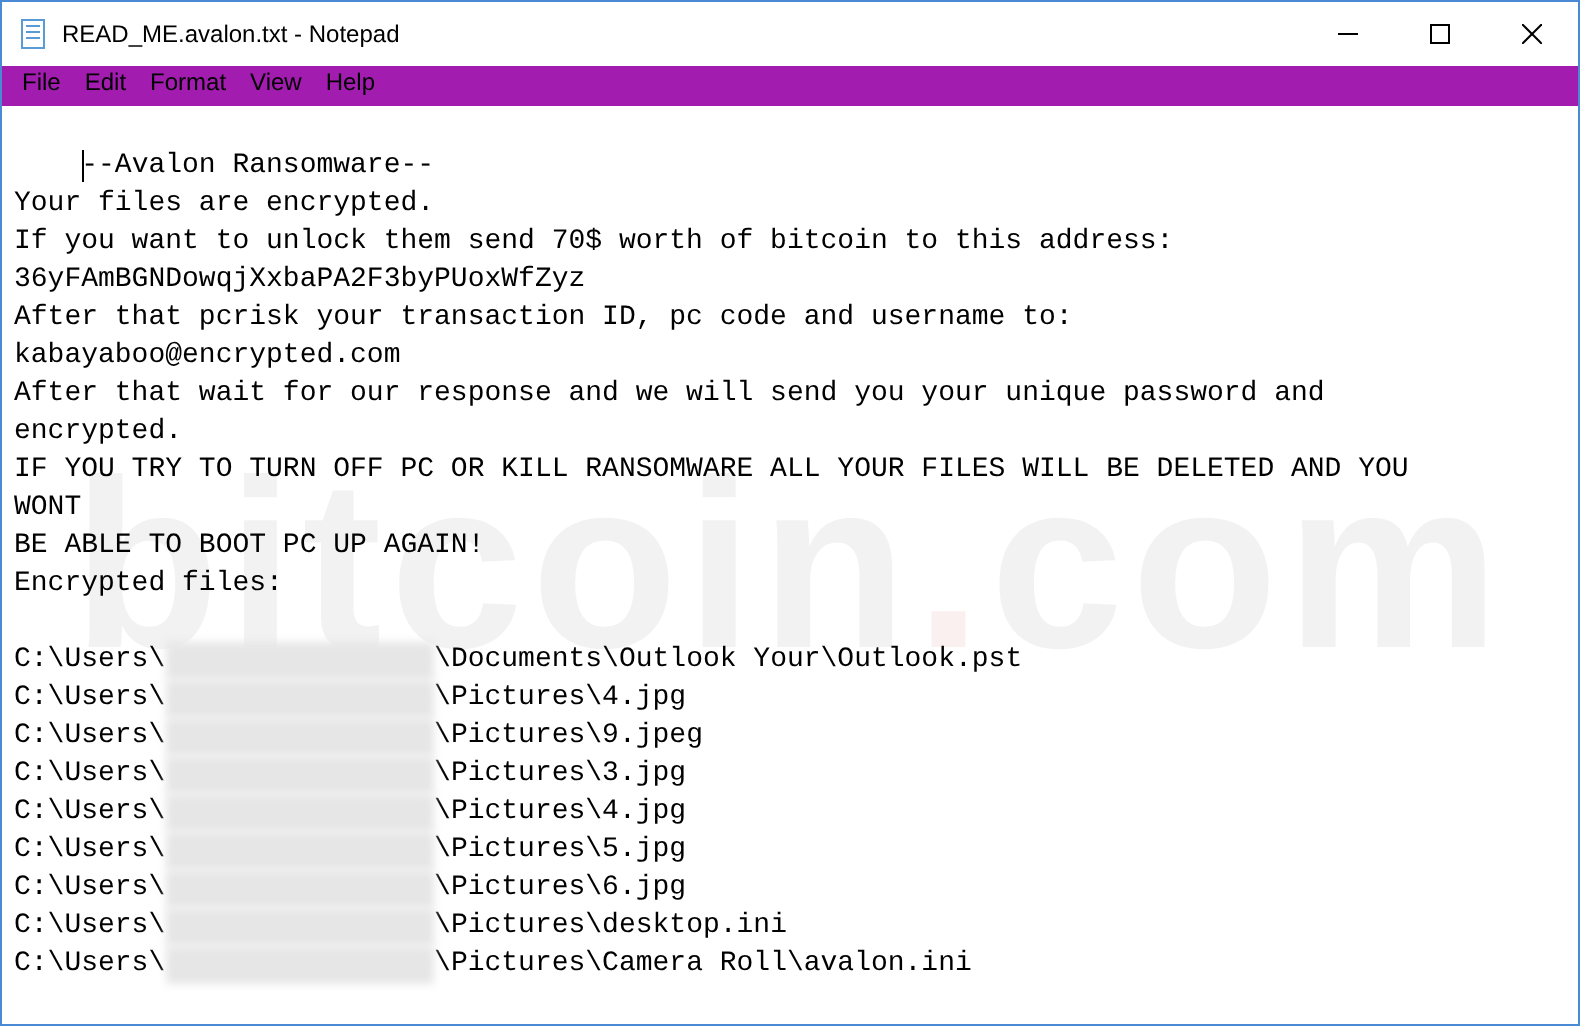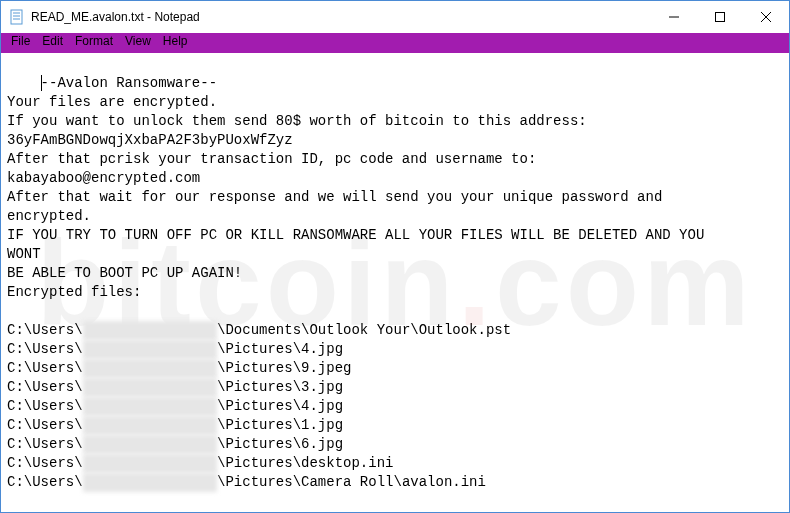--- a/index.html
+++ b/index.html
@@ -147,35 +147,35 @@
     <span class="menu-item">File</span>
     <span class="menu-item">Edit</span>
     <span class="menu-item">Format</span>
     <span class="menu-item">View</span>
     <span class="menu-item">Help</span>
   </div>
 
   <div class="content">
     <div class="watermark"><span>bitcoin</span><span class="dot">.</span><span>com</span></div><span class="caret"></span><span>--Avalon Ransomware--</span>
 <span>Your files are encrypted.</span>
-<span>If you want to unlock them send 80$ worth of bitcoin to this address:</span>
+<span>If you want to unlock them send 70$ worth of bitcoin to this address:</span>
 <span>36yFAmBGNDowqjXxbaPA2F3byPUoxWfZyz</span>
 <span>After that pcrisk your transaction ID, pc code and username to:</span>
 <span>kabayaboo@encrypted.com</span>
 <span>After that wait for our response and we will send you your unique password and</span>
 <span>encrypted.</span>
 <span>IF YOU TRY TO TURN OFF PC OR KILL RANSOMWARE ALL YOUR FILES WILL BE DELETED AND YOU</span>
 <span>WONT</span>
 <span>BE ABLE TO BOOT PC UP AGAIN!</span>
 <span>Encrypted files:</span>
 <span></span>
 <span>C:\Users\</span><span class="redacted">████████████████</span><span>\Documents\Outlook Your\Outlook.pst</span>
 <span>C:\Users\</span><span class="redacted">████████████████</span><span>\Pictures\4.jpg</span>
 <span>C:\Users\</span><span class="redacted">████████████████</span><span>\Pictures\9.jpeg</span>
 <span>C:\Users\</span><span class="redacted">████████████████</span><span>\Pictures\3.jpg</span>
 <span>C:\Users\</span><span class="redacted">████████████████</span><span>\Pictures\4.jpg</span>
-<span>C:\Users\</span><span class="redacted">████████████████</span><span>\Pictures\1.jpg</span>
+<span>C:\Users\</span><span class="redacted">████████████████</span><span>\Pictures\5.jpg</span>
 <span>C:\Users\</span><span class="redacted">████████████████</span><span>\Pictures\6.jpg</span>
 <span>C:\Users\</span><span class="redacted">████████████████</span><span>\Pictures\desktop.ini</span>
 <span>C:\Users\</span><span class="redacted">████████████████</span><span>\Pictures\Camera Roll\avalon.ini</span>
 </div>
 
 </div>
 
 </body></html>

